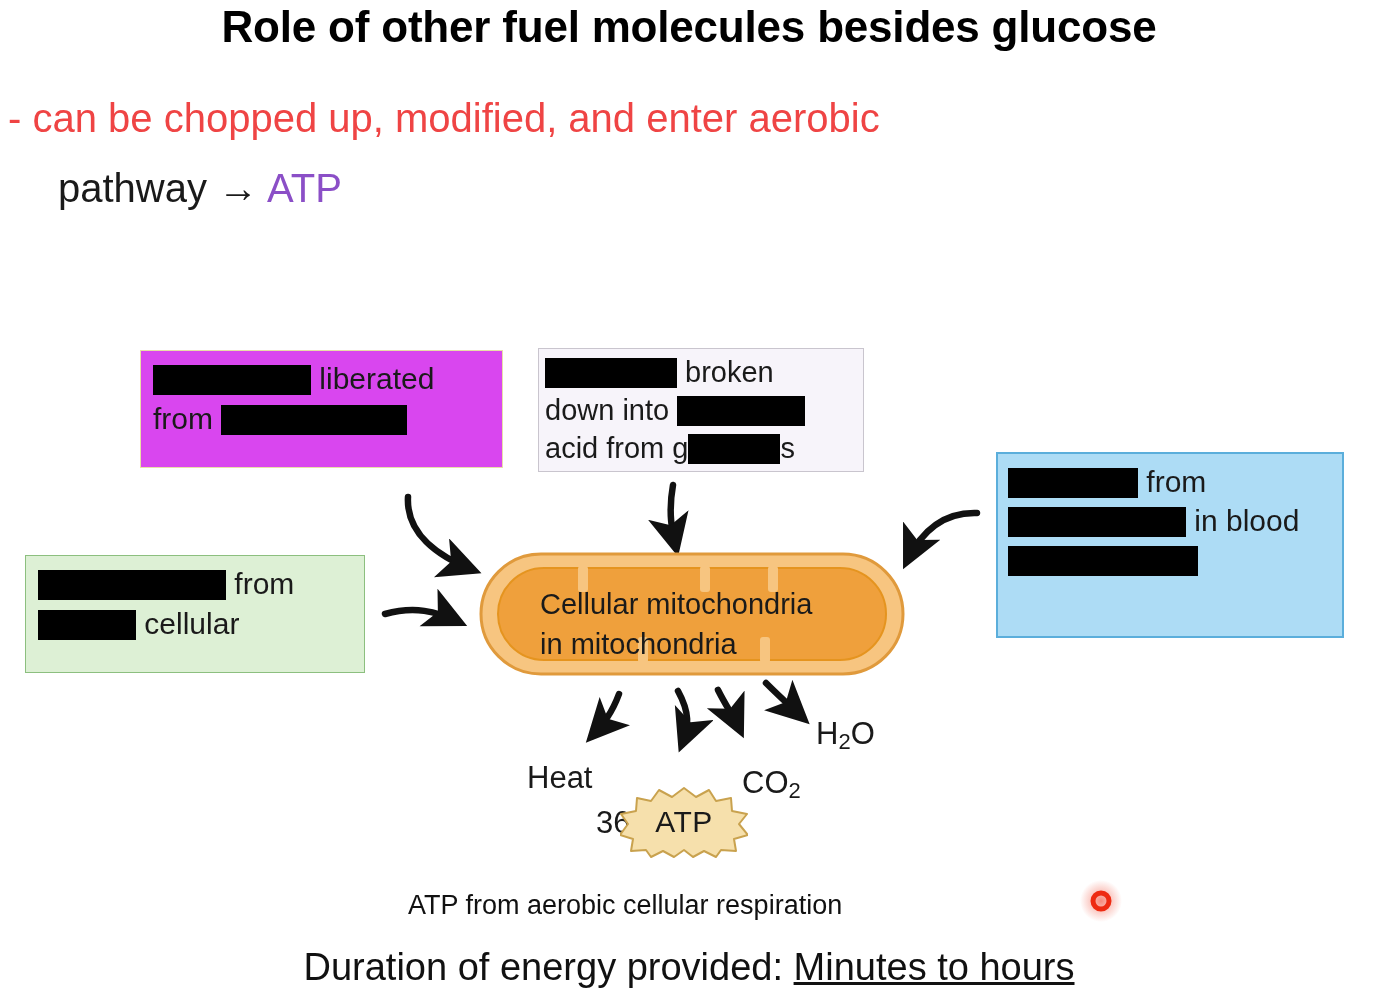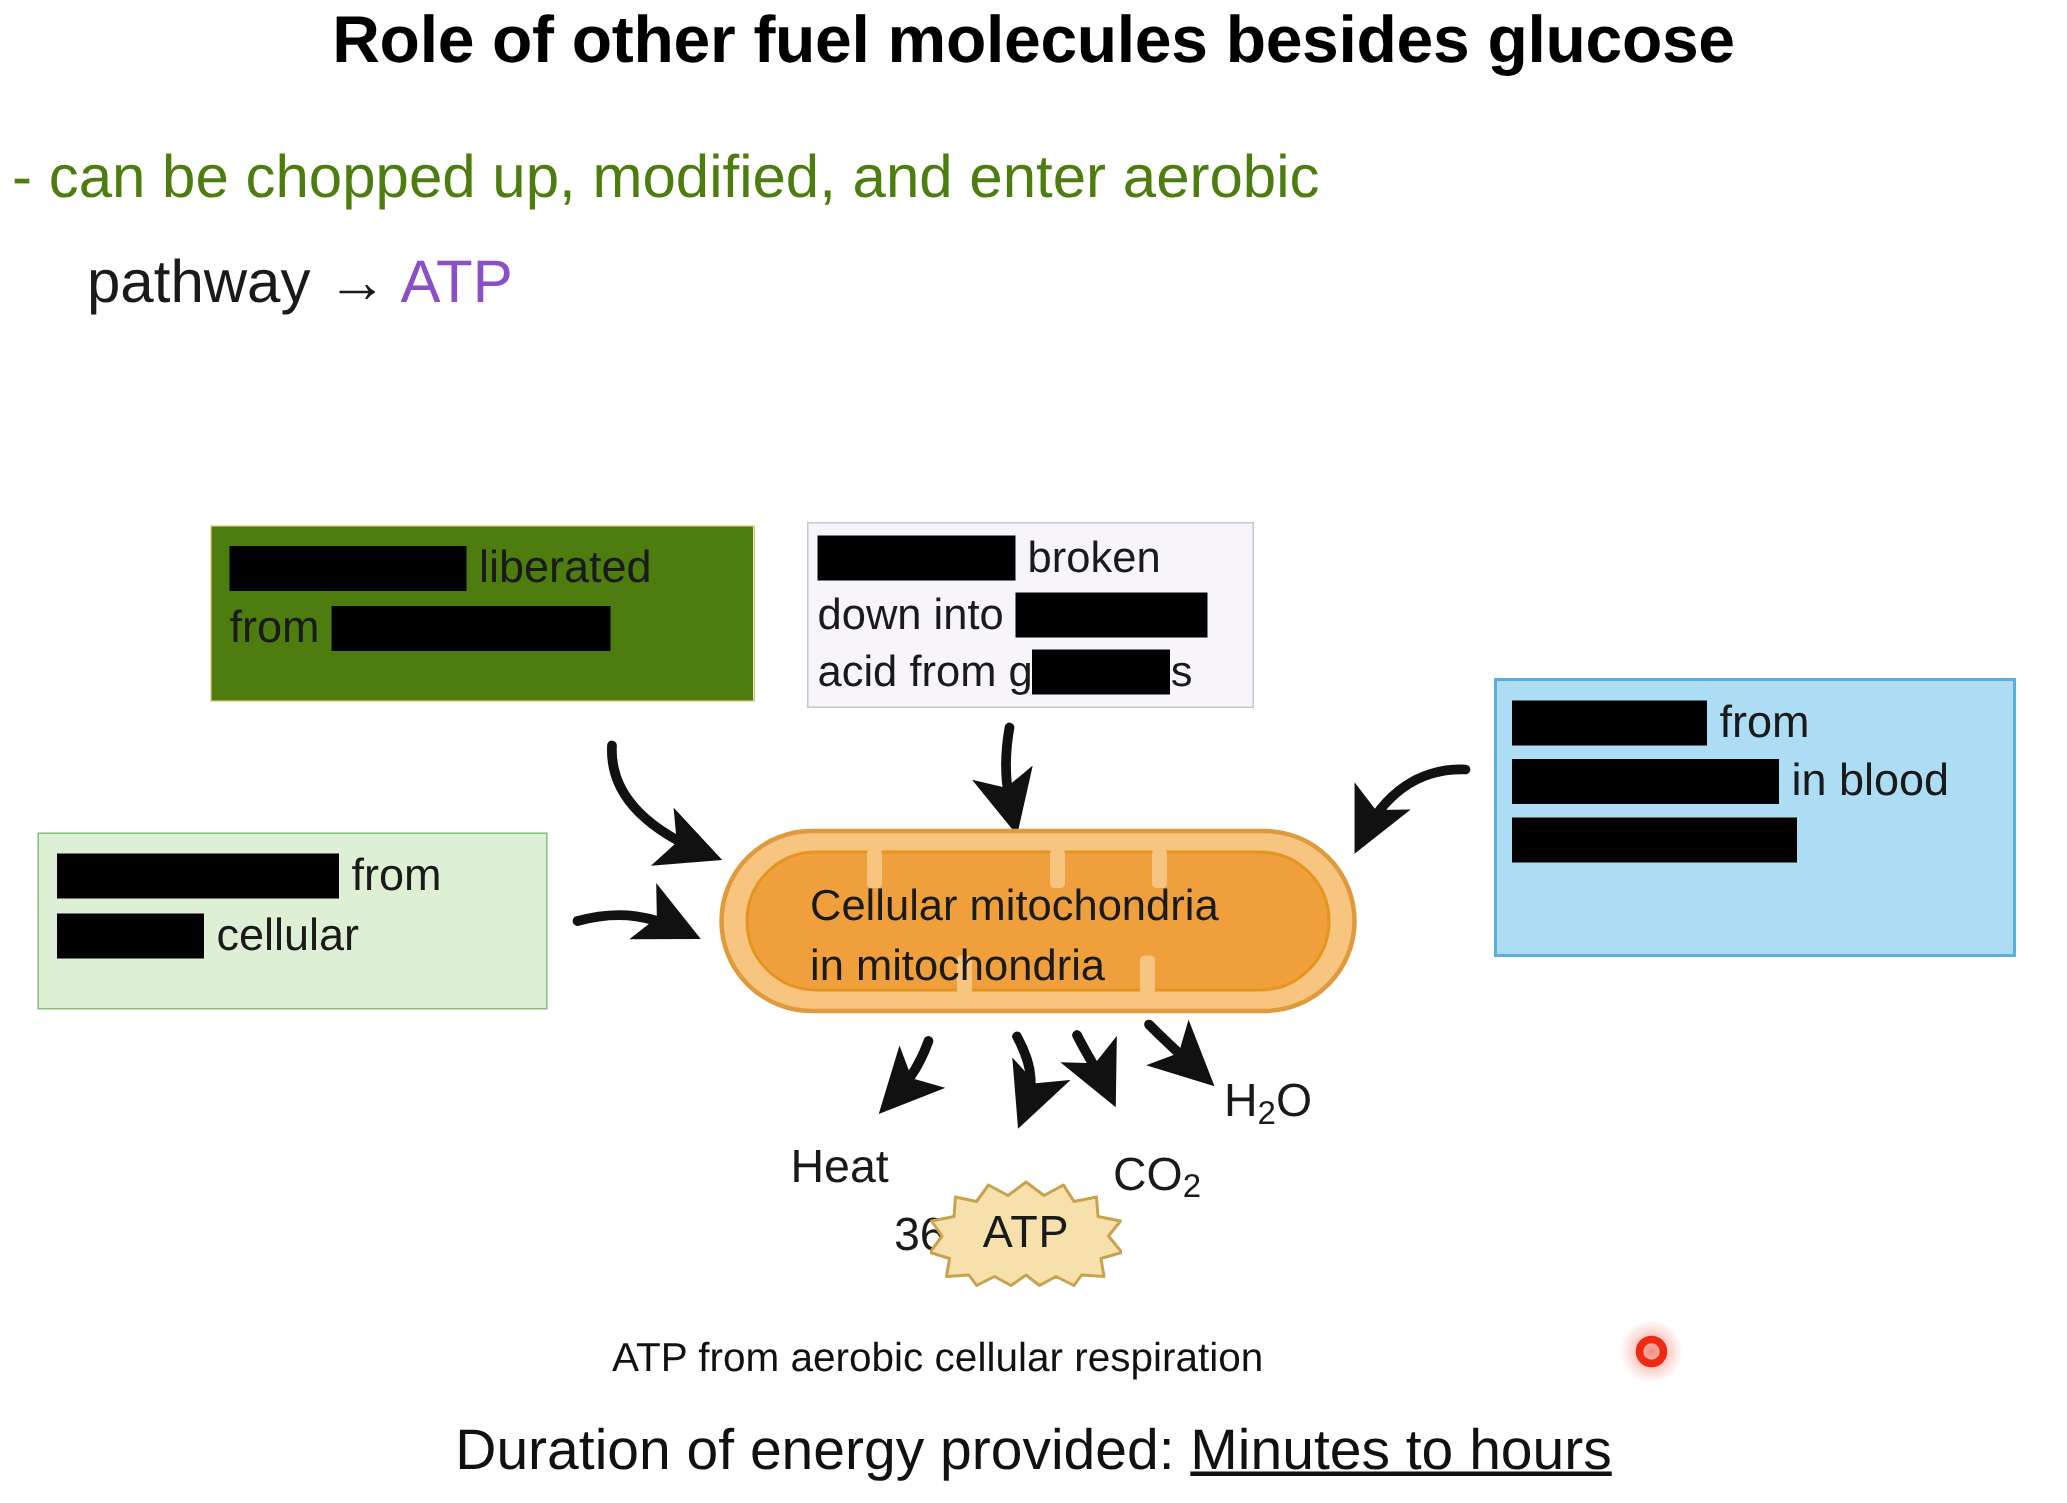--- a/index.html
+++ b/index.html
@@ -25,21 +25,21 @@
     font-size: 44px;
     font-weight: bold;
     letter-spacing: -0.2px;
     color: #000;
     white-space: nowrap;
   }
   #bullet-line-1 {
     position: absolute;
     left: 8px; top: 96px;
     font-size: 40px;
-    color: #4d7c0f;
+    color: #ef4444;
     white-space: nowrap;
   }
   #bullet-line-2 {
     position: absolute;
     left: 58px; top: 166px;
     font-size: 40px;
     color: #1a1a1a;
     white-space: nowrap;
   }
   .atp-purple { color: #8B4FC7; }
@@ -72,26 +72,26 @@
   .redact {
     display: inline-block;
     background: #000000;
     vertical-align: -6px;
     border-radius: 0;
   }
 
   #box-fatty {
     left: 140px; top: 350px;
     width: 363px; height: 118px;
-    background: #4d7c0f;
+    background: #d946ef;
     border: 1px solid #E8DFA8;
   }
   #box-amino {
     left: 538px; top: 348px;
-    width: 298px; height: 124px;
+    width: 326px; height: 124px;
     background: #F7F4FA;
     border: 1px solid #C9C5CE;
     line-height: 38px;
     font-size: 29px;
     padding: 4px 8px 4px 6px;
   }
   #box-glycerol {
     left: 25px; top: 555px;
     width: 340px; height: 118px;
     background: #DDF0D5;

